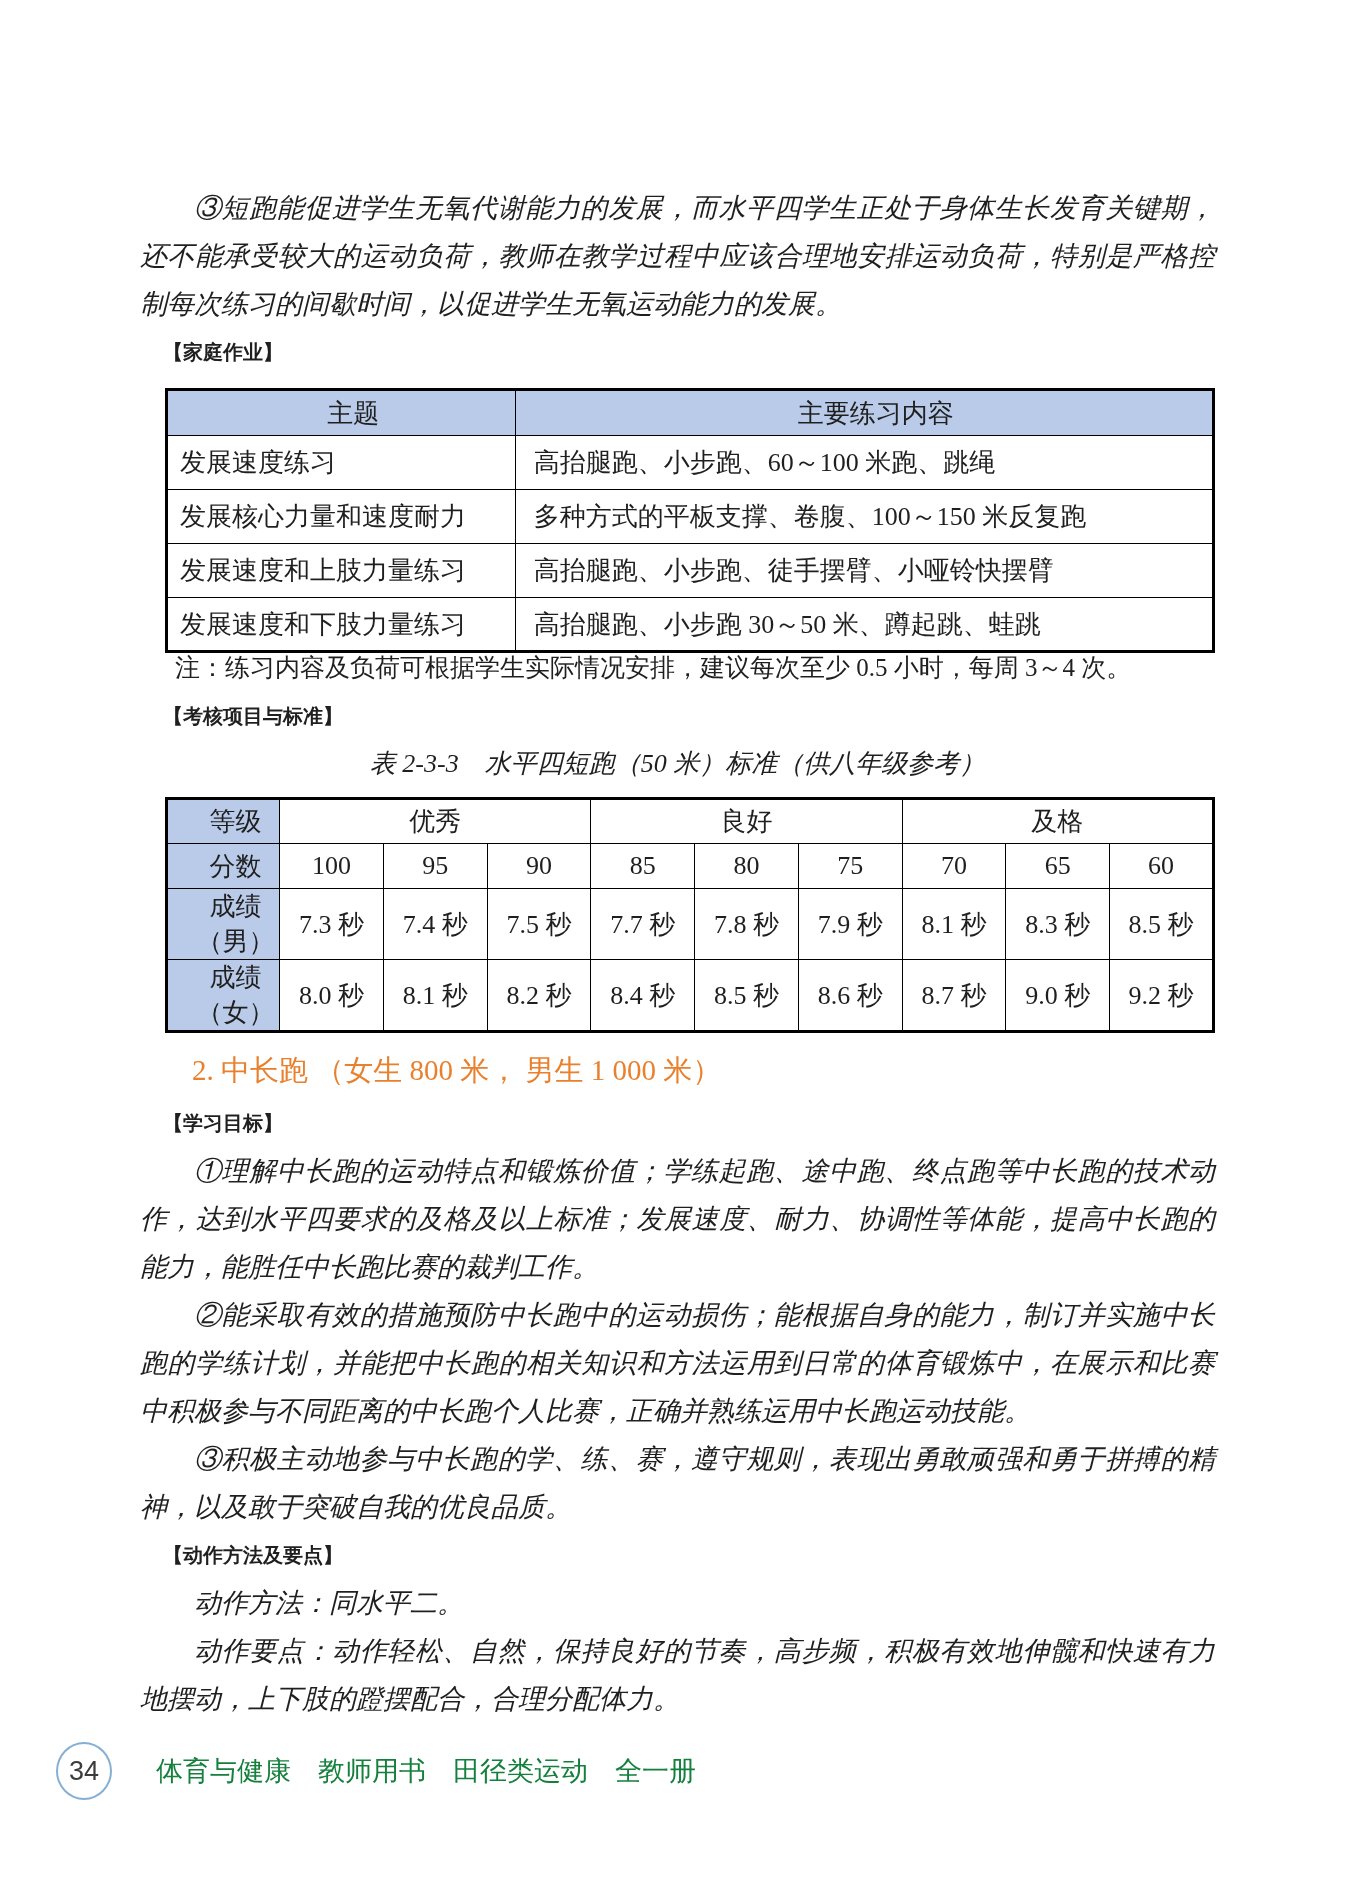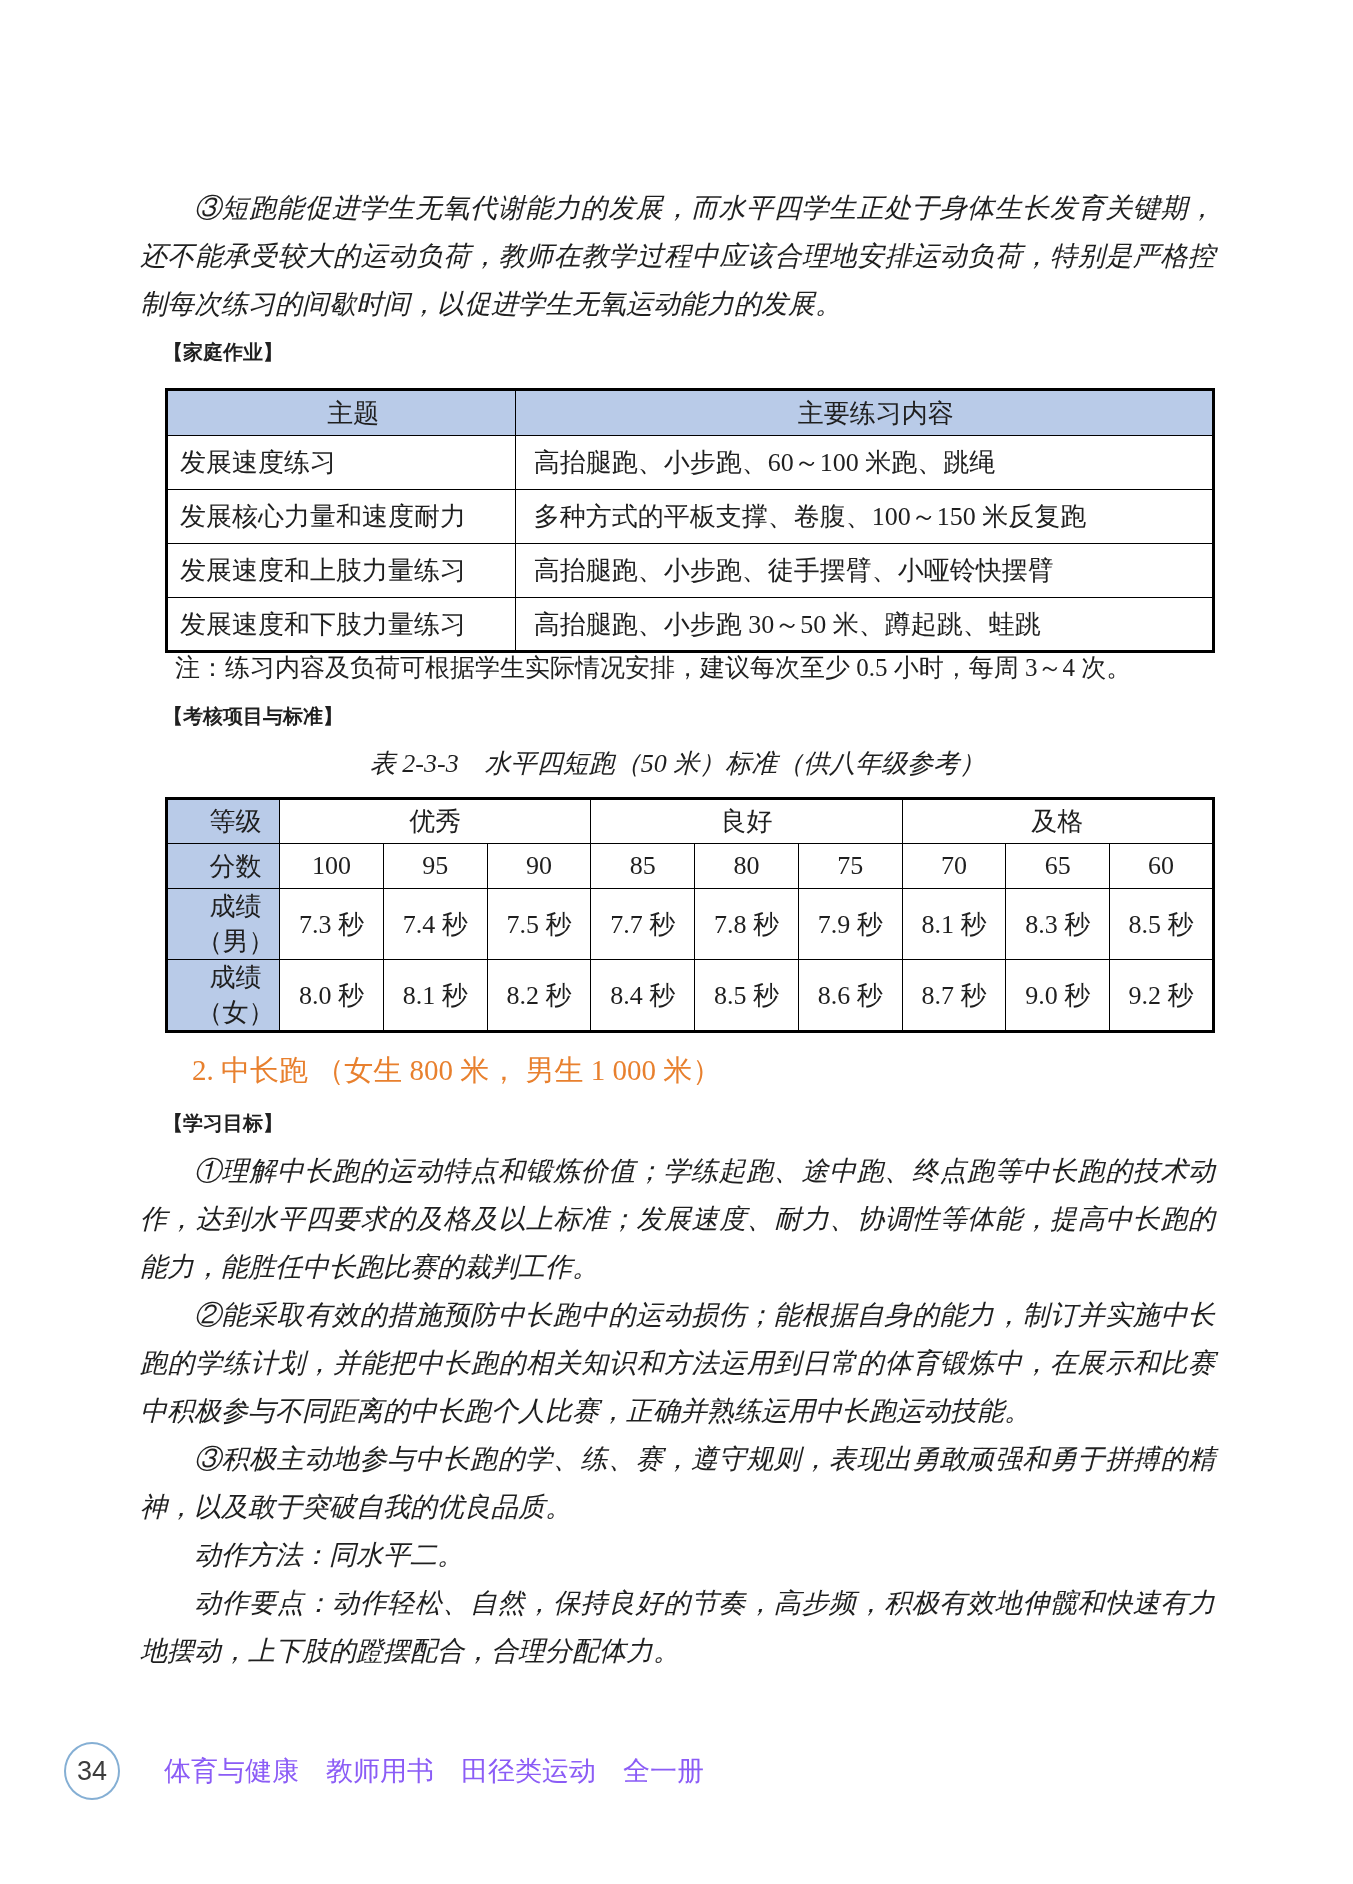--- a/index.html
+++ b/index.html
@@ -73,21 +73,21 @@
     text-indent: 52px;
   }
   p.note {
     margin: -9px 0 0 0;
     font-size: 25px;
     line-height: 48px;
     text-indent: 1.4em;
   }
   .footer {
     position: absolute;
-    left: 64px;
+    left: 56px;
     top: 1742px;
     display: flex;
     align-items: center;
   }
   .page-num-ellipse {
     width: 56px;
     height: 58px;
     border: 2px solid #85afd4;
     border-radius: 50%;
     display: flex;
@@ -96,21 +96,21 @@
     font-family: "Liberation Sans", "DejaVu Sans", sans-serif;
     font-size: 27px;
     color: #3c3c3c;
   }
   .footer-series {
     margin-left: 44px;
     display: flex;
     gap: 27px;
     font-family: "Liberation Sans", "DejaVu Sans", sans-serif;
     font-size: 27px;
-    color: #8b5cf6;
+    color: #15803d;
   }
 </style>
 </head>
 <body>
 
 <div class="page">
   <div class="content">
 
     <p class="body">③短跑能促进学生无氧代谢能力的发展，而水平四学生正处于身体生长发育关键期，还不能承受较大的运动负荷，教师在教学过程中应该合理地安排运动负荷，特别是严格控制每次练习的间歇时间，以促进学生无氧运动能力的发展。</p>
 
@@ -214,20 +214,21 @@
     </table>
 
     <h2 class="orange-heading">2. 中长跑 （女生 800 米， 男生 1 000 米）</h2>
 
     <h3 class="bracket-heading">【学习目标】</h3>
 
     <p class="body">①理解中长跑的运动特点和锻炼价值；学练起跑、途中跑、终点跑等中长跑的技术动作，达到水平四要求的及格及以上标准；发展速度、耐力、协调性等体能，提高中长跑的能力，能胜任中长跑比赛的裁判工作。</p>
     <p class="body">②能采取有效的措施预防中长跑中的运动损伤；能根据自身的能力，制订并实施中长跑的学练计划，并能把中长跑的相关知识和方法运用到日常的体育锻炼中，在展示和比赛中积极参与不同距离的中长跑个人比赛，正确并熟练运用中长跑运动技能。</p>
     <p class="body">③积极主动地参与中长跑的学、练、赛，遵守规则，表现出勇敢顽强和勇于拼搏的精神，以及敢于突破自我的优良品质。</p>
 
+    <h3 class="bracket-heading">【动作方法及要点】</h3>
 
     <p class="body">动作方法：同水平二。</p>
     <p class="body">动作要点：动作轻松、自然，保持良好的节奏，高步频，积极有效地伸髋和快速有力地摆动，上下肢的蹬摆配合，合理分配体力。</p>
 
   </div>
 
   <div class="footer">
     <div class="page-num-ellipse">
       <span>34</span>
     </div>

